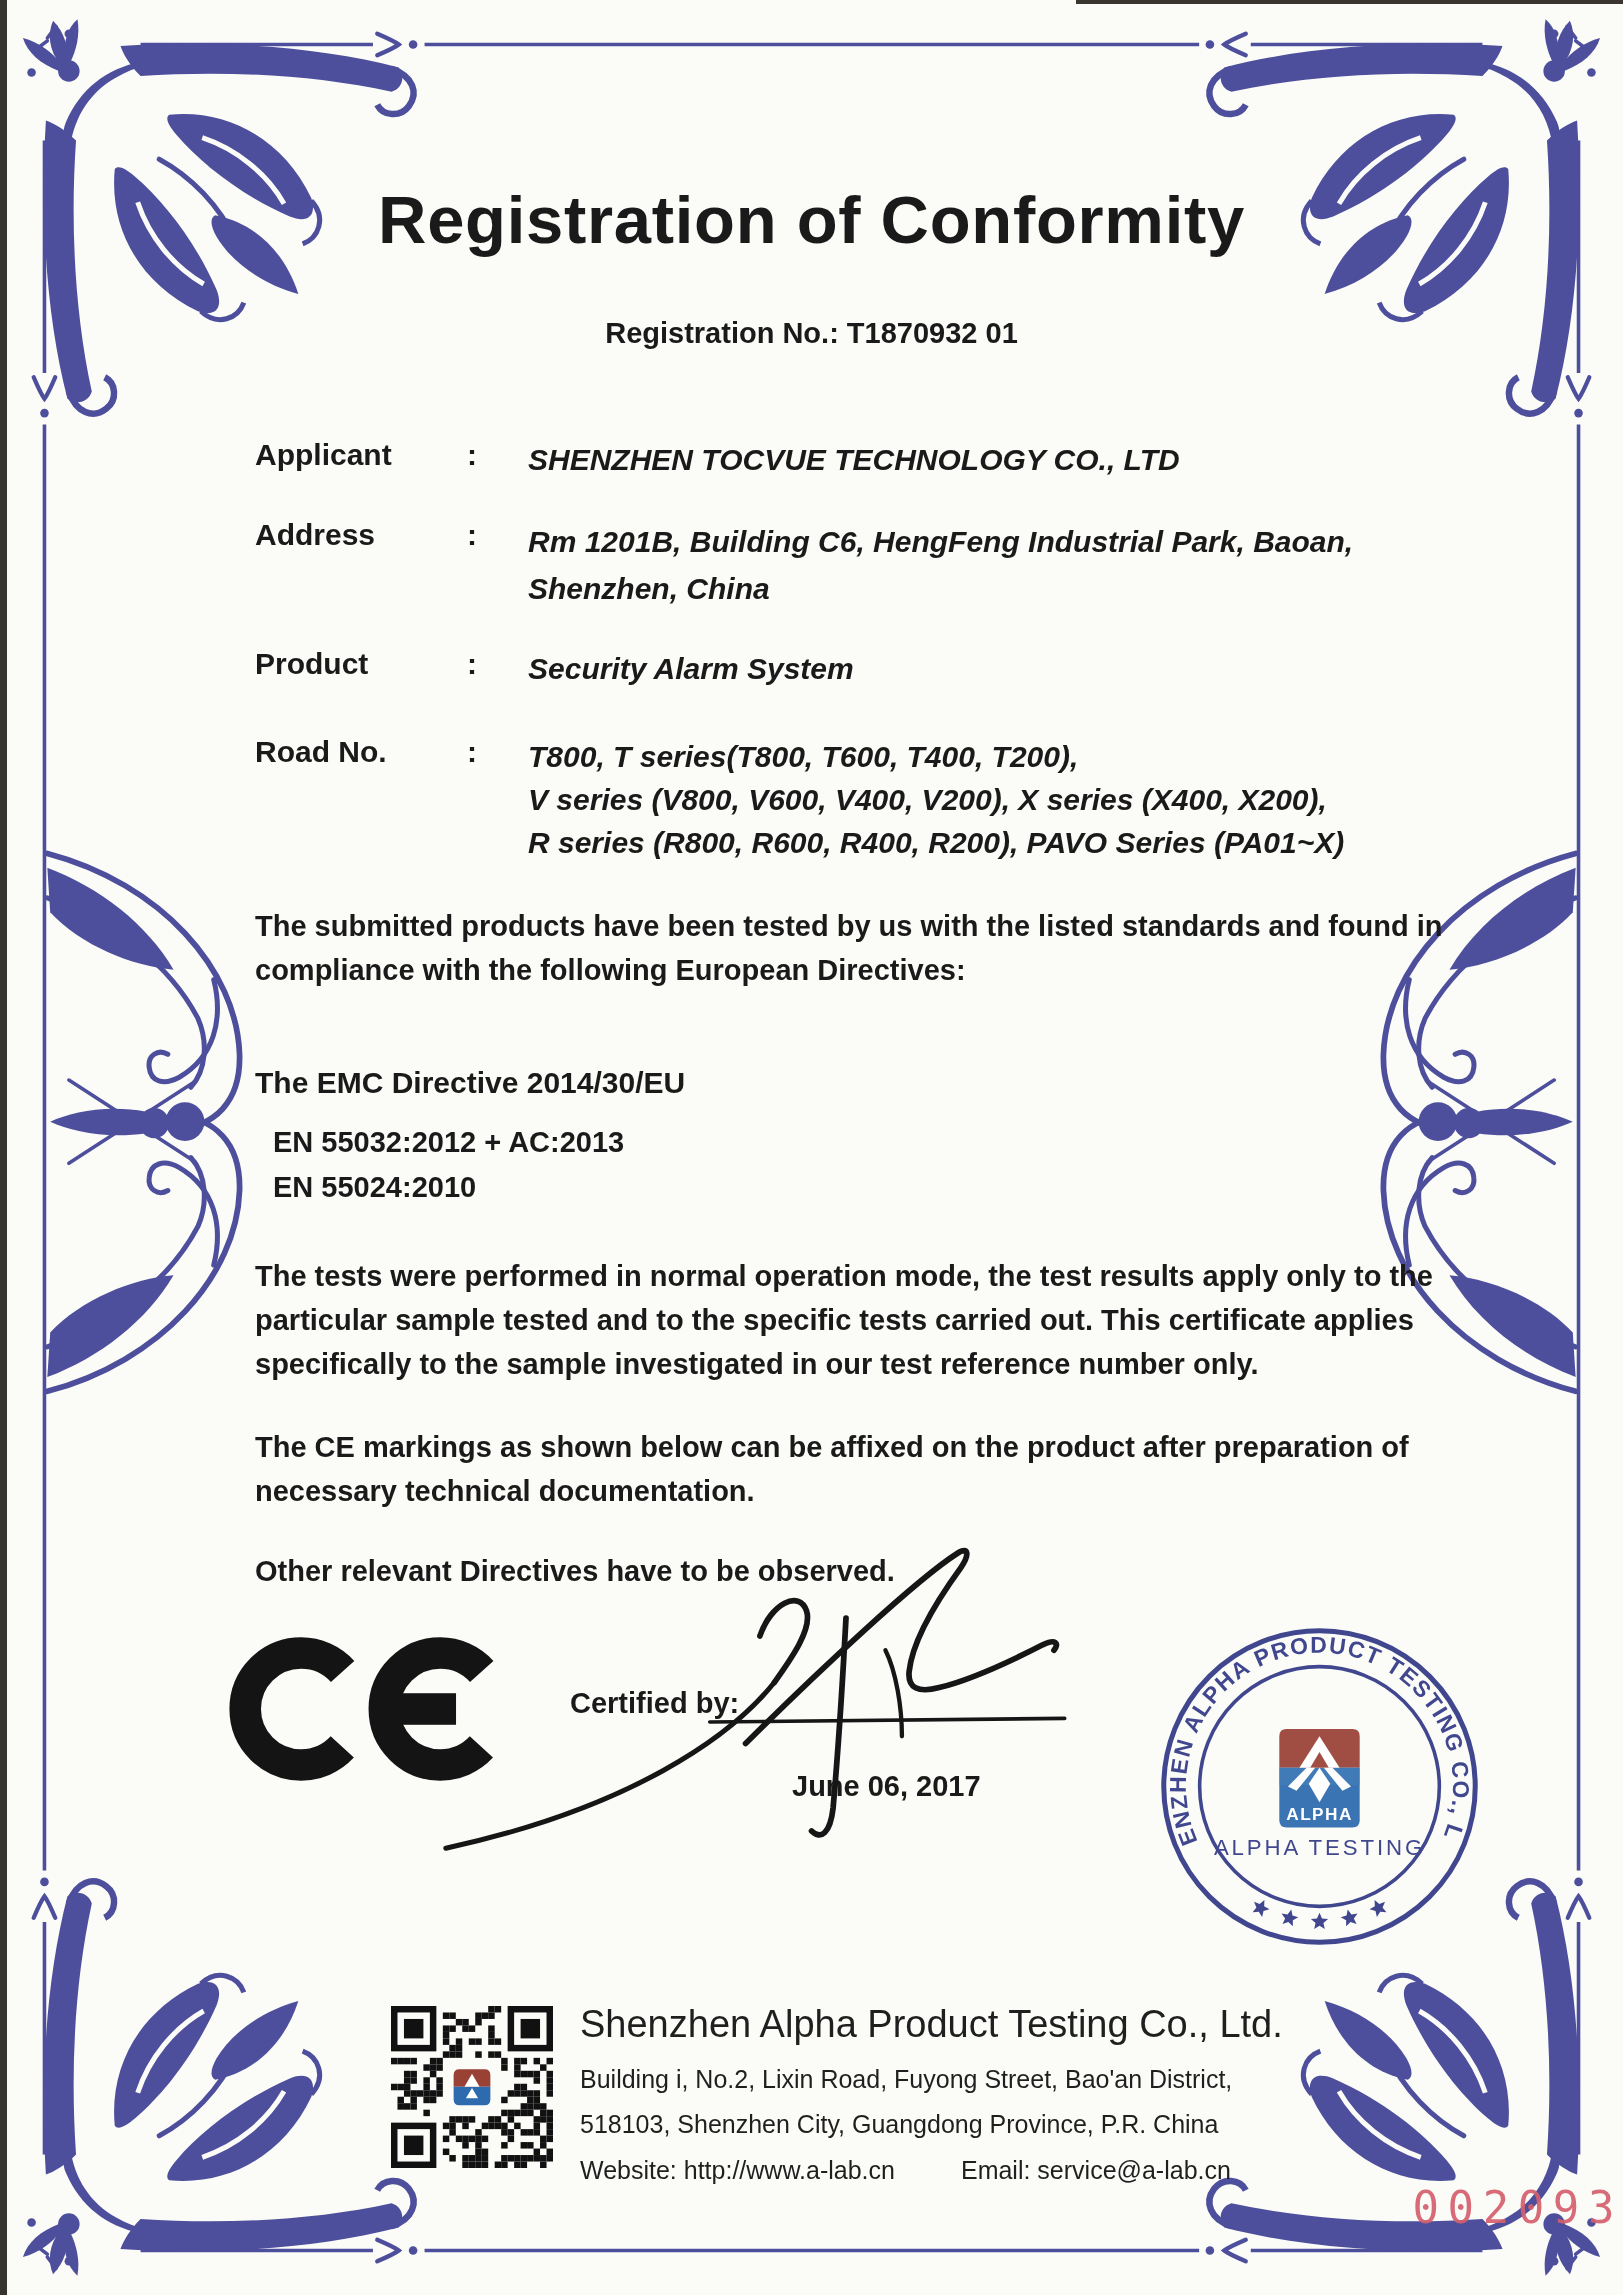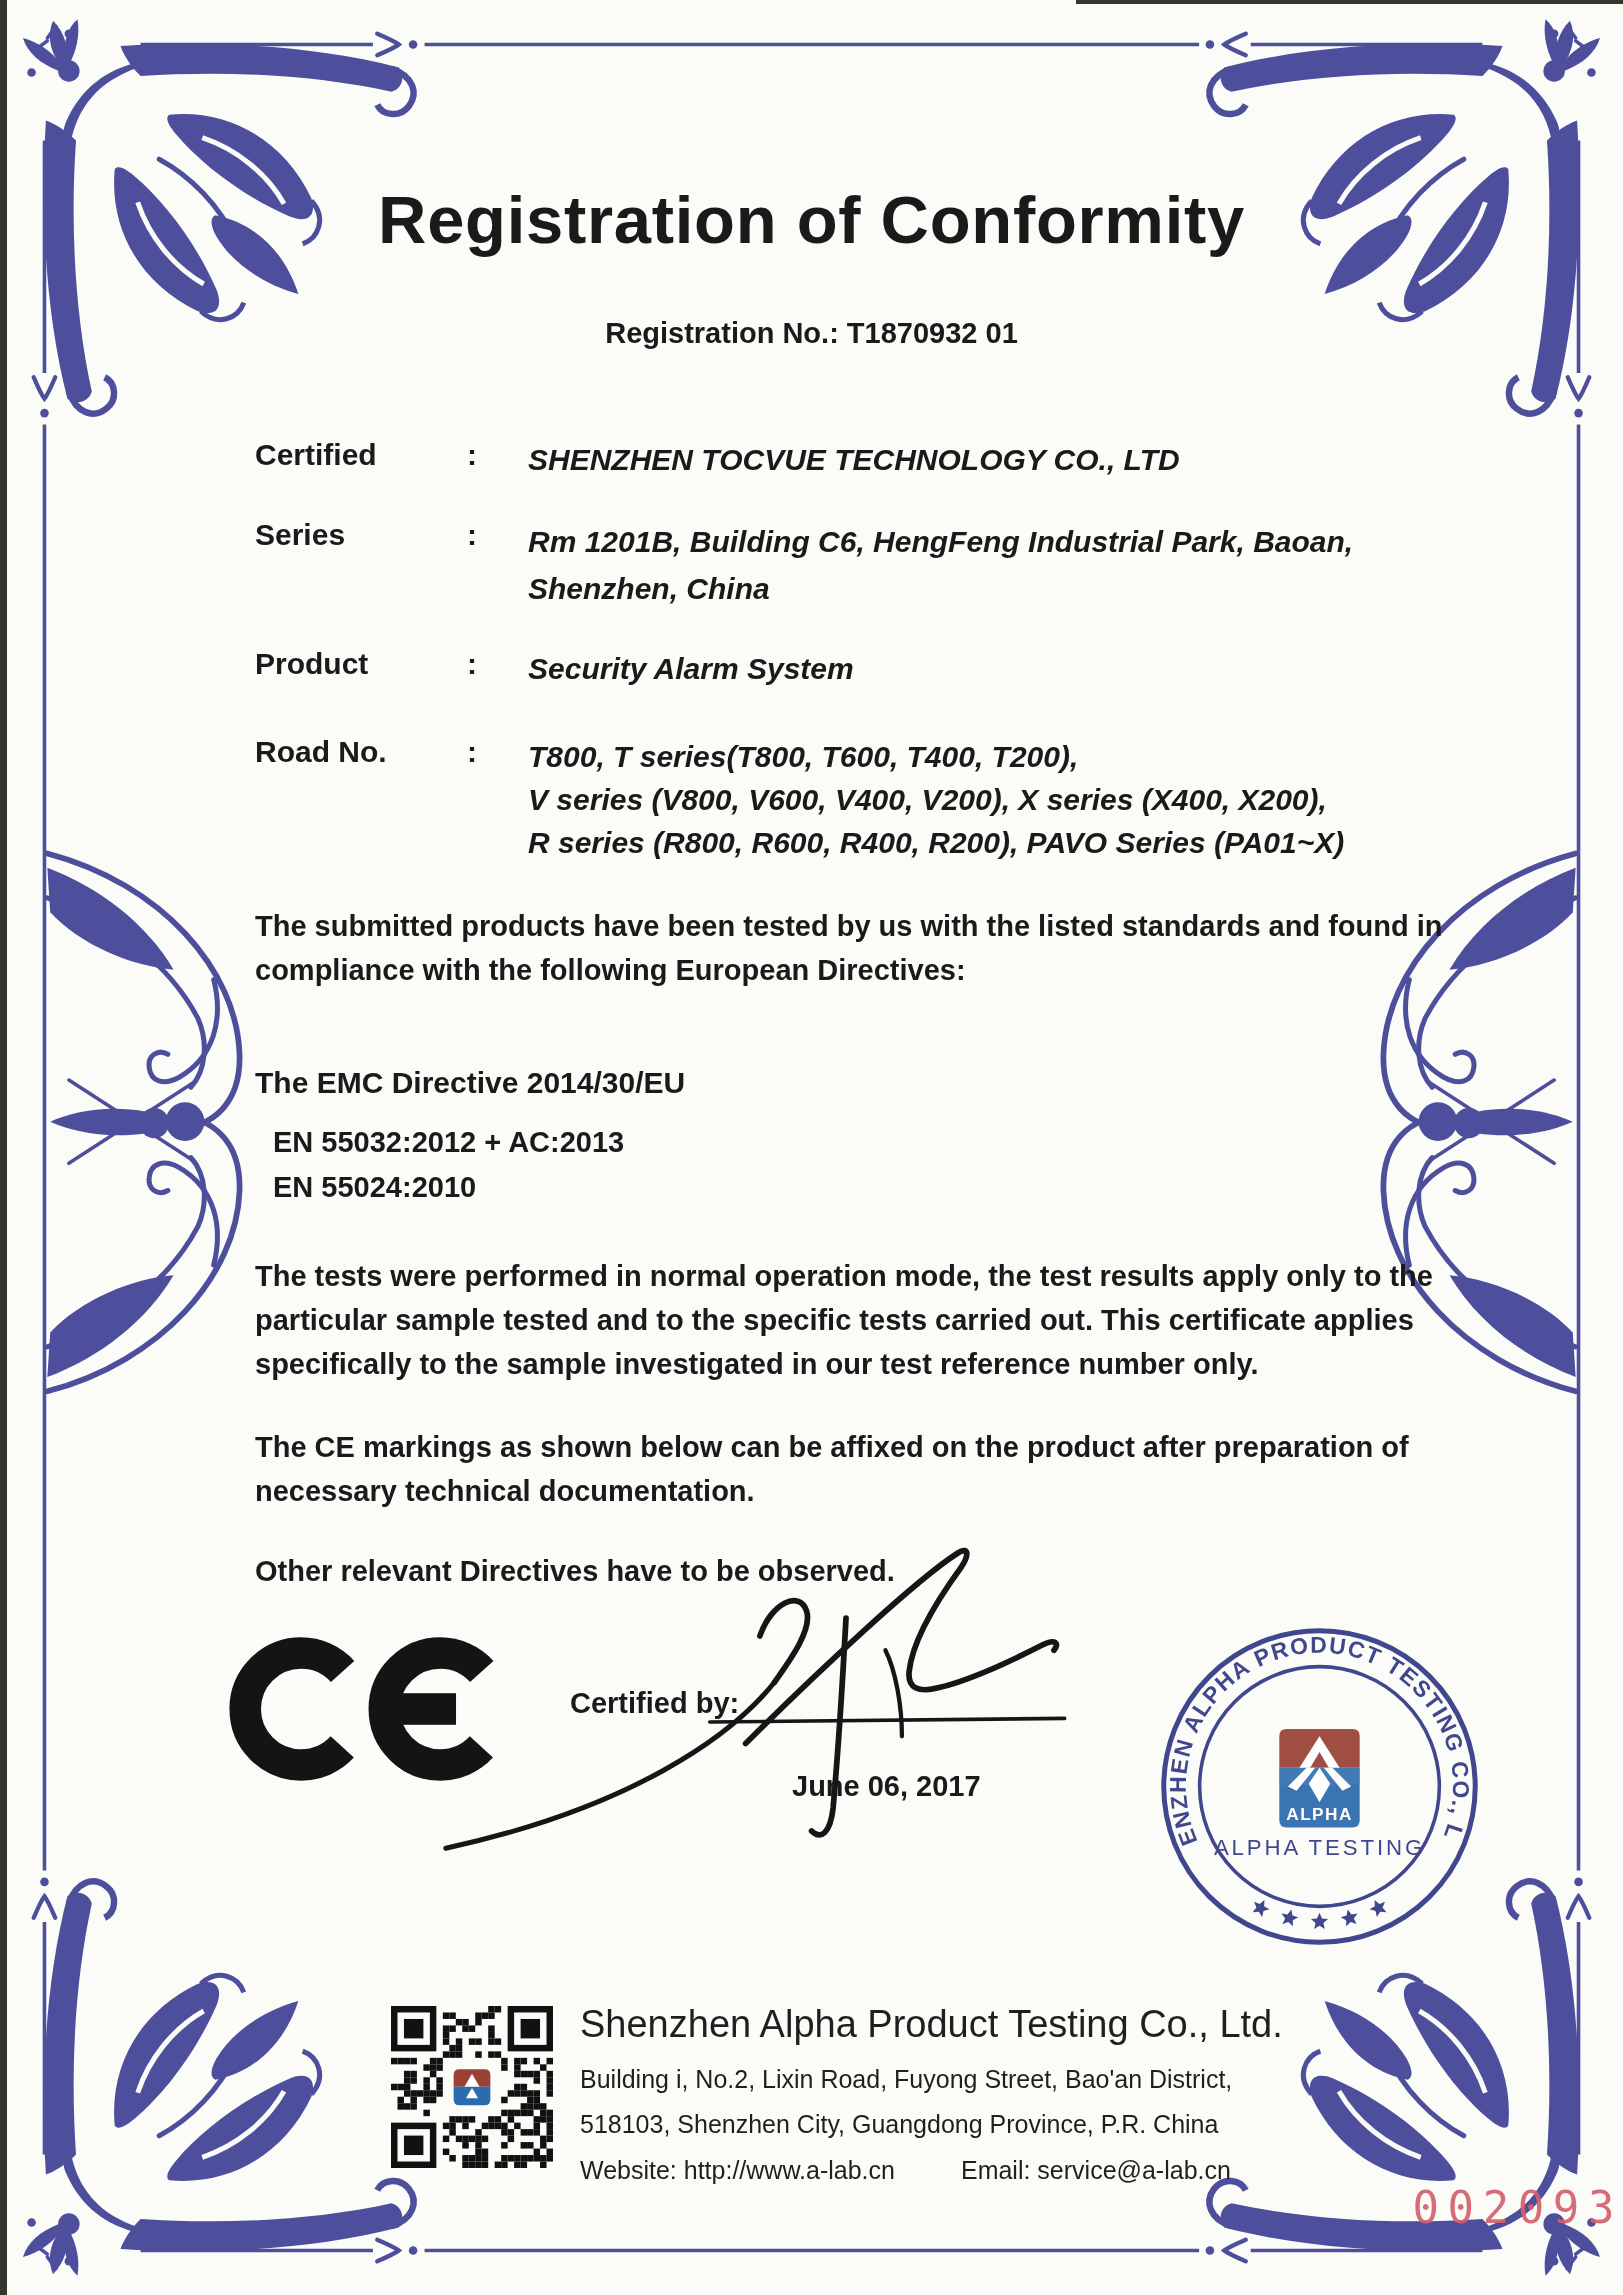--- a/index.html
+++ b/index.html
@@ -108,29 +108,29 @@
     <use href="#sideG" transform="translate(2263,0) scale(-1,1)"></use>
   </svg>
 
   <div class="abs" style="left:0;top:0;width:6.5px;height:2295px;background:#37332e;z-index:2"></div>
   <div class="abs" style="left:1076px;top:0;width:547px;height:3.6px;background:#3a362f;z-index:2"></div>
 
   <div class="abs title" style="top:181px;z-index:3">Registration of Conformity</div>
   <div class="abs reg" style="top:317px;z-index:3">Registration No.: T1870932 01</div>
 
   <div class="abs field" style="top:438px;z-index:3">
-    <div class="flabel">Certified</div>
+    <div class="flabel">Applicant</div>
     <div class="fcolon">:</div>
     <div class="fvalue">
       <div class="vline">SHENZHEN TOCVUE TECHNOLOGY CO., LTD</div>
     </div>
   </div>
 
   <div class="abs field lh65" style="top:518px;z-index:3">
-    <div class="flabel">Series</div>
+    <div class="flabel">Address</div>
     <div class="fcolon">:</div>
     <div class="fvalue">
       <div class="vline">Rm 1201B, Building C6, HengFeng Industrial Park, Baoan,</div>
       <div class="vline">Shenzhen, China</div>
     </div>
   </div>
 
   <div class="abs field" style="top:647px;z-index:3">
     <div class="flabel">Product</div>
     <div class="fcolon">:</div>

